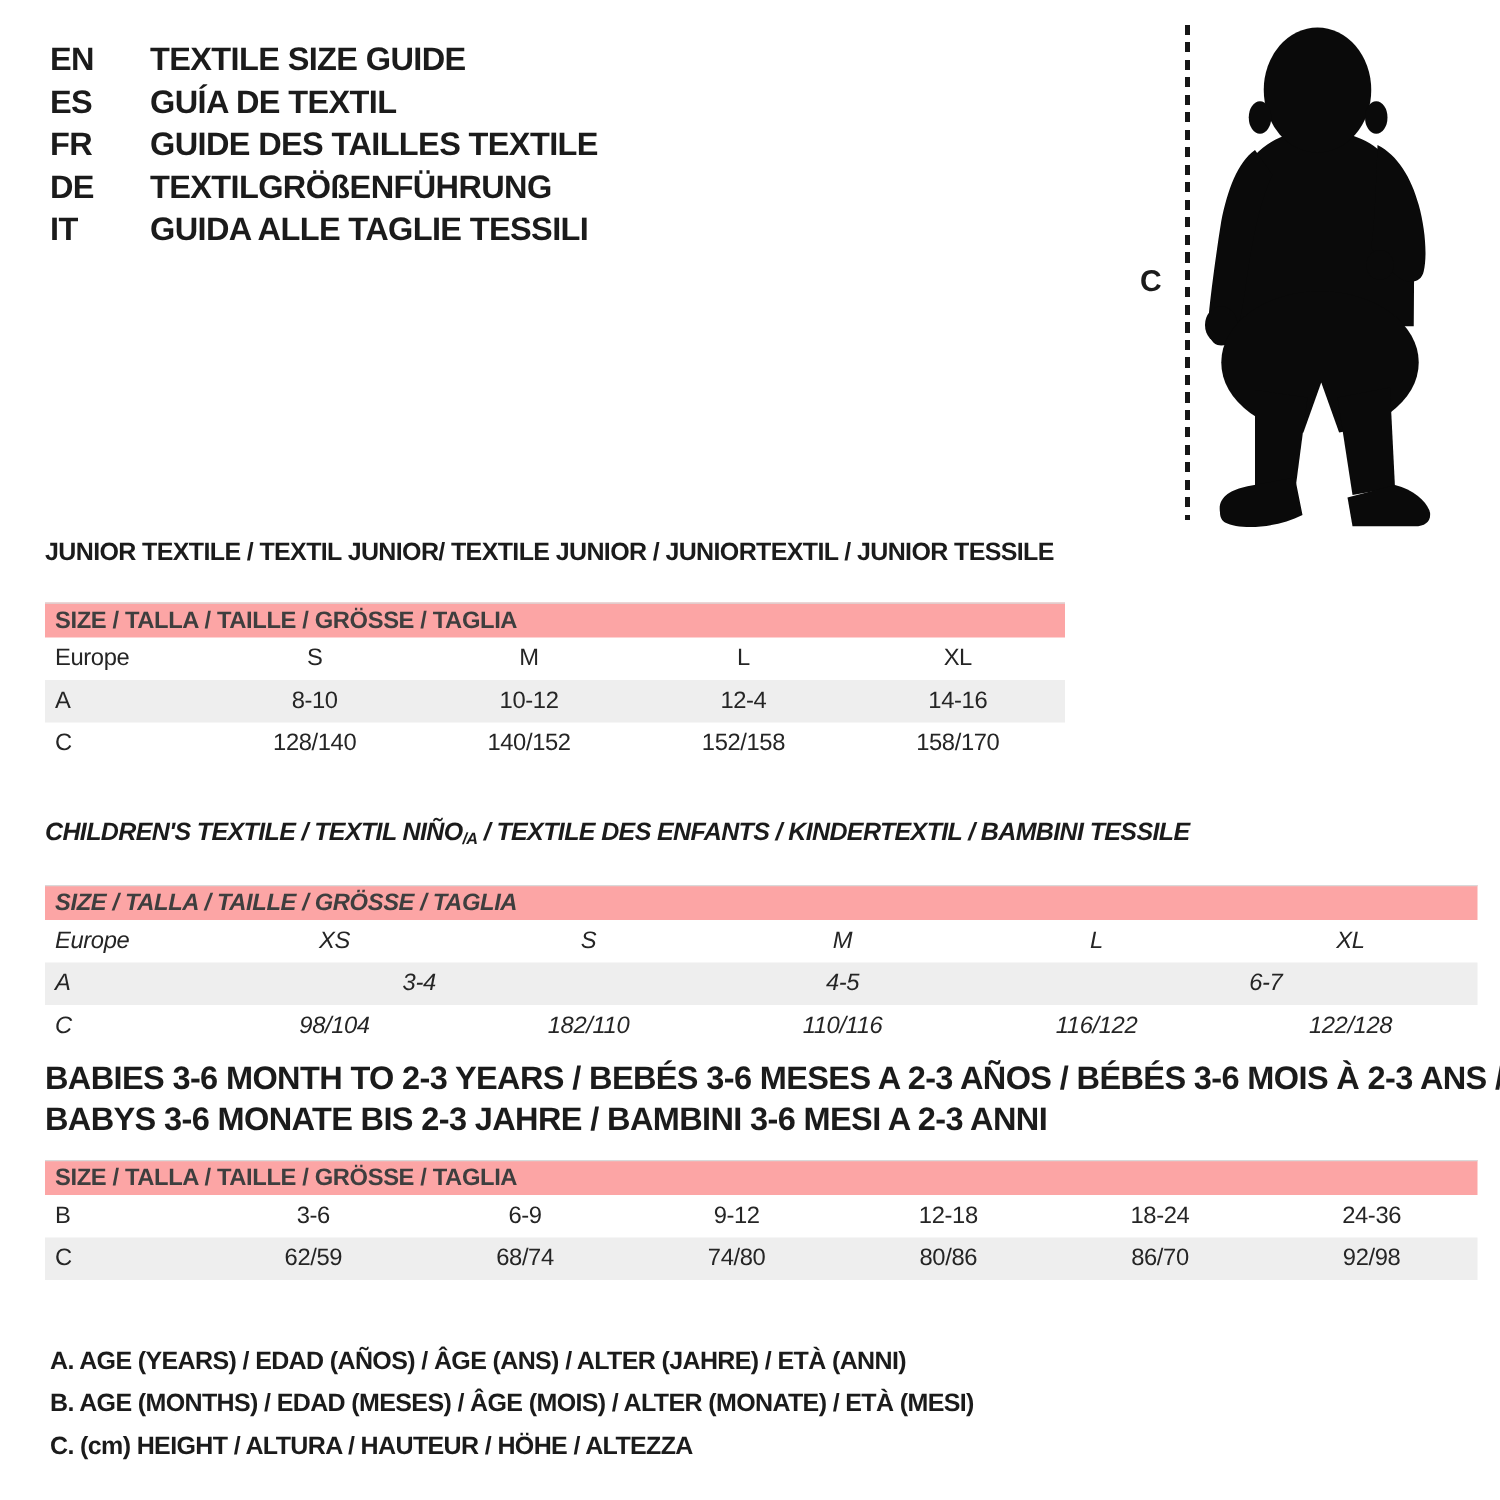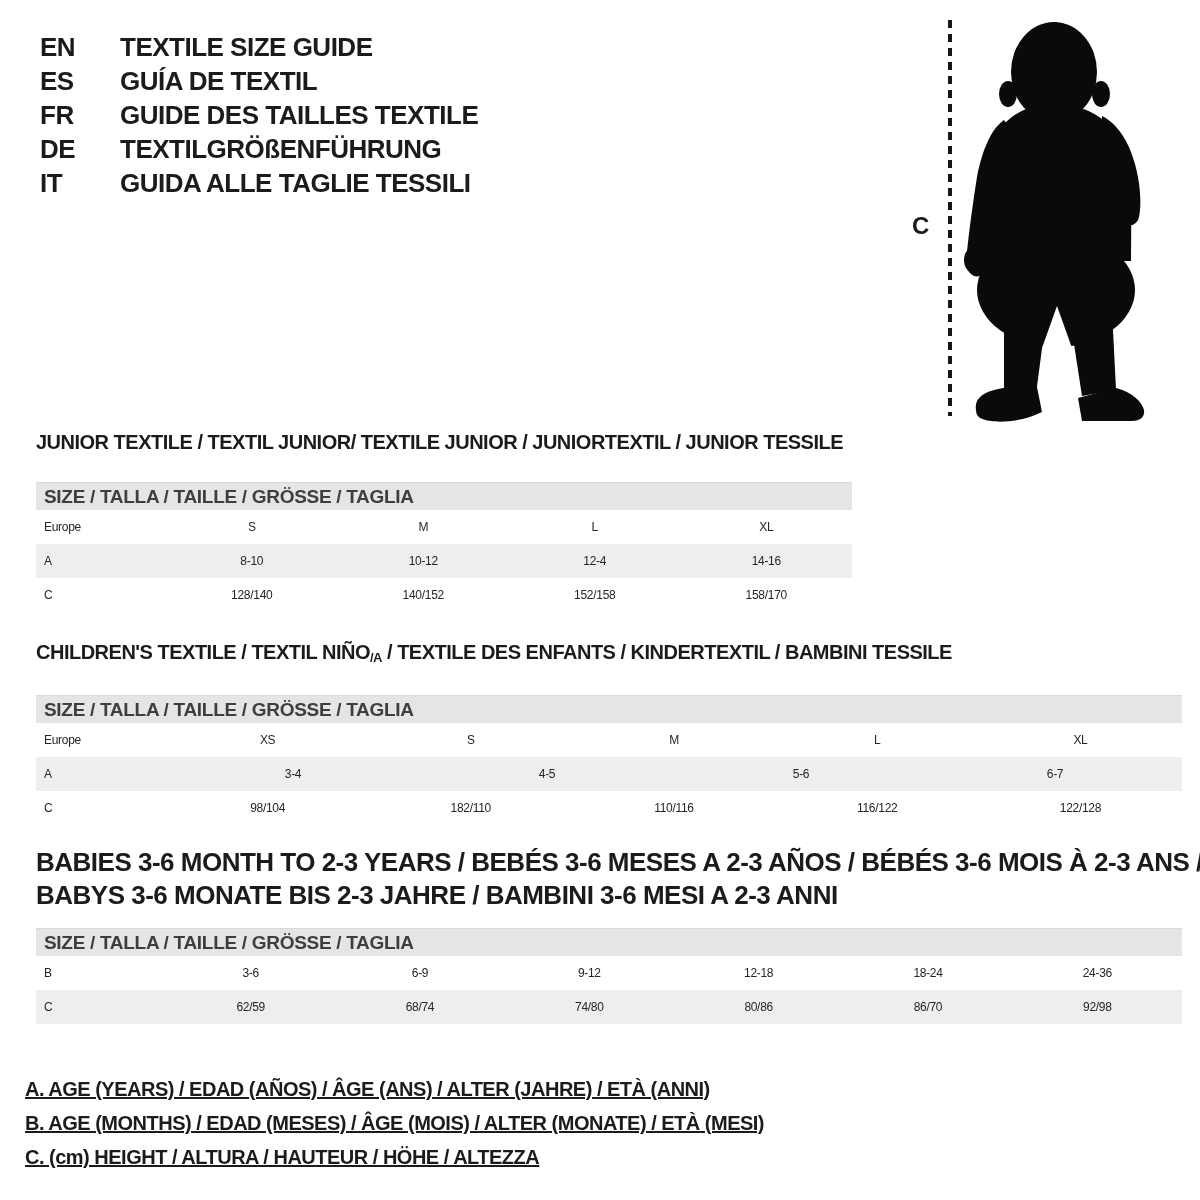--- a/index.html
+++ b/index.html
@@ -20,30 +20,30 @@
   .measure-label{position:absolute;left:912px;top:212px;font-weight:bold;font-size:24px;}
   .silhouette{position:absolute;left:958px;top:14px;width:192px;height:410px;}
   
   .section{position:absolute;left:36px;}
   .section-title{font-weight:bold;font-size:20px;letter-spacing:-.5px;line-height:24px;white-space:nowrap;}
   .section-title .subscript{font-size:13px;position:relative;bottom:-3px;}
   .title-line{font-weight:bold;font-size:26px;letter-spacing:-.5px;line-height:33px;white-space:nowrap;}
   .tbl{margin-top:28px;}
   .tbl.tight{margin-top:16px;}
   .tbl-header{
-    height:28px;line-height:28px;background:#e5e5e5;color:#3e3e3e;
+    height:28px;line-height:28px;background:#fca5a5;color:#3e3e3e;
     font-weight:bold;font-size:19px;letter-spacing:-.3px;padding-left:8px;
     border-top:1px solid #d9d9d9;box-sizing:border-box;
   }
-  .tbl-row{display:flex;height:34px;line-height:34px;font-size:12px;letter-spacing:-.3px;color:#252525;}
+  .tbl-row{display:flex;height:34px;line-height:34px;font-size:19px;letter-spacing:-.3px;color:#252525;}
   .rows .tbl-row:nth-child(2){background:#eeeeee;}
   .row-label{width:130px;padding-left:8px;box-sizing:border-box;text-align:left;}
   .cell{flex:1;text-align:center;}
   
-  .legend{position:absolute;left:25px;top:1072px;text-decoration:underline;}
+  .legend{position:absolute;left:40px;top:1072px;}
   .legend-line{font-weight:bold;font-size:20px;letter-spacing:-.5px;line-height:34px;white-space:nowrap;}
 </style>
 </head>
 <body>
 
 <div class="page">
 
   <div class="lang-header">
     <div class="lang-row">
       <span class="lang-code">EN</span>
@@ -111,38 +111,37 @@
           <span class="row-label">C</span>
           <span class="cell">128/140</span>
           <span class="cell">140/152</span>
           <span class="cell">152/158</span>
           <span class="cell">158/170</span>
         </div>
       </div>
     </div>
   </div>
 
-  <div class="section" style="top:640px;width:1146px;">
+  <div class="section" style="top:654px;width:1146px;font-style:italic;">
     <div class="section-title"><span>CHILDREN'S TEXTILE / TEXTIL NIÑO</span><span class="subscript">/A</span><span> / TEXTILE DES ENFANTS / KINDERTEXTIL / BAMBINI TESSILE</span></div>
     <div class="tbl">
       <div class="tbl-header">SIZE / TALLA / TAILLE / GRÖSSE / TAGLIA</div>
       <div class="rows">
         <div class="tbl-row">
           <span class="row-label">Europe</span>
           <span class="cell">XS</span>
           <span class="cell">S</span>
           <span class="cell">M</span>
           <span class="cell">L</span>
           <span class="cell">XL</span>
         </div>
         <div class="tbl-row">
           <span class="row-label">A</span>
           <span class="cell">3-4</span>
           <span class="cell">4-5</span>
-          <span class="cell">5-6</span>
           <span class="cell">6-7</span>
         </div>
         <div class="tbl-row">
           <span class="row-label">C</span>
           <span class="cell">98/104</span>
           <span class="cell">182/110</span>
           <span class="cell">110/116</span>
           <span class="cell">116/122</span>
           <span class="cell">122/128</span>
         </div>

